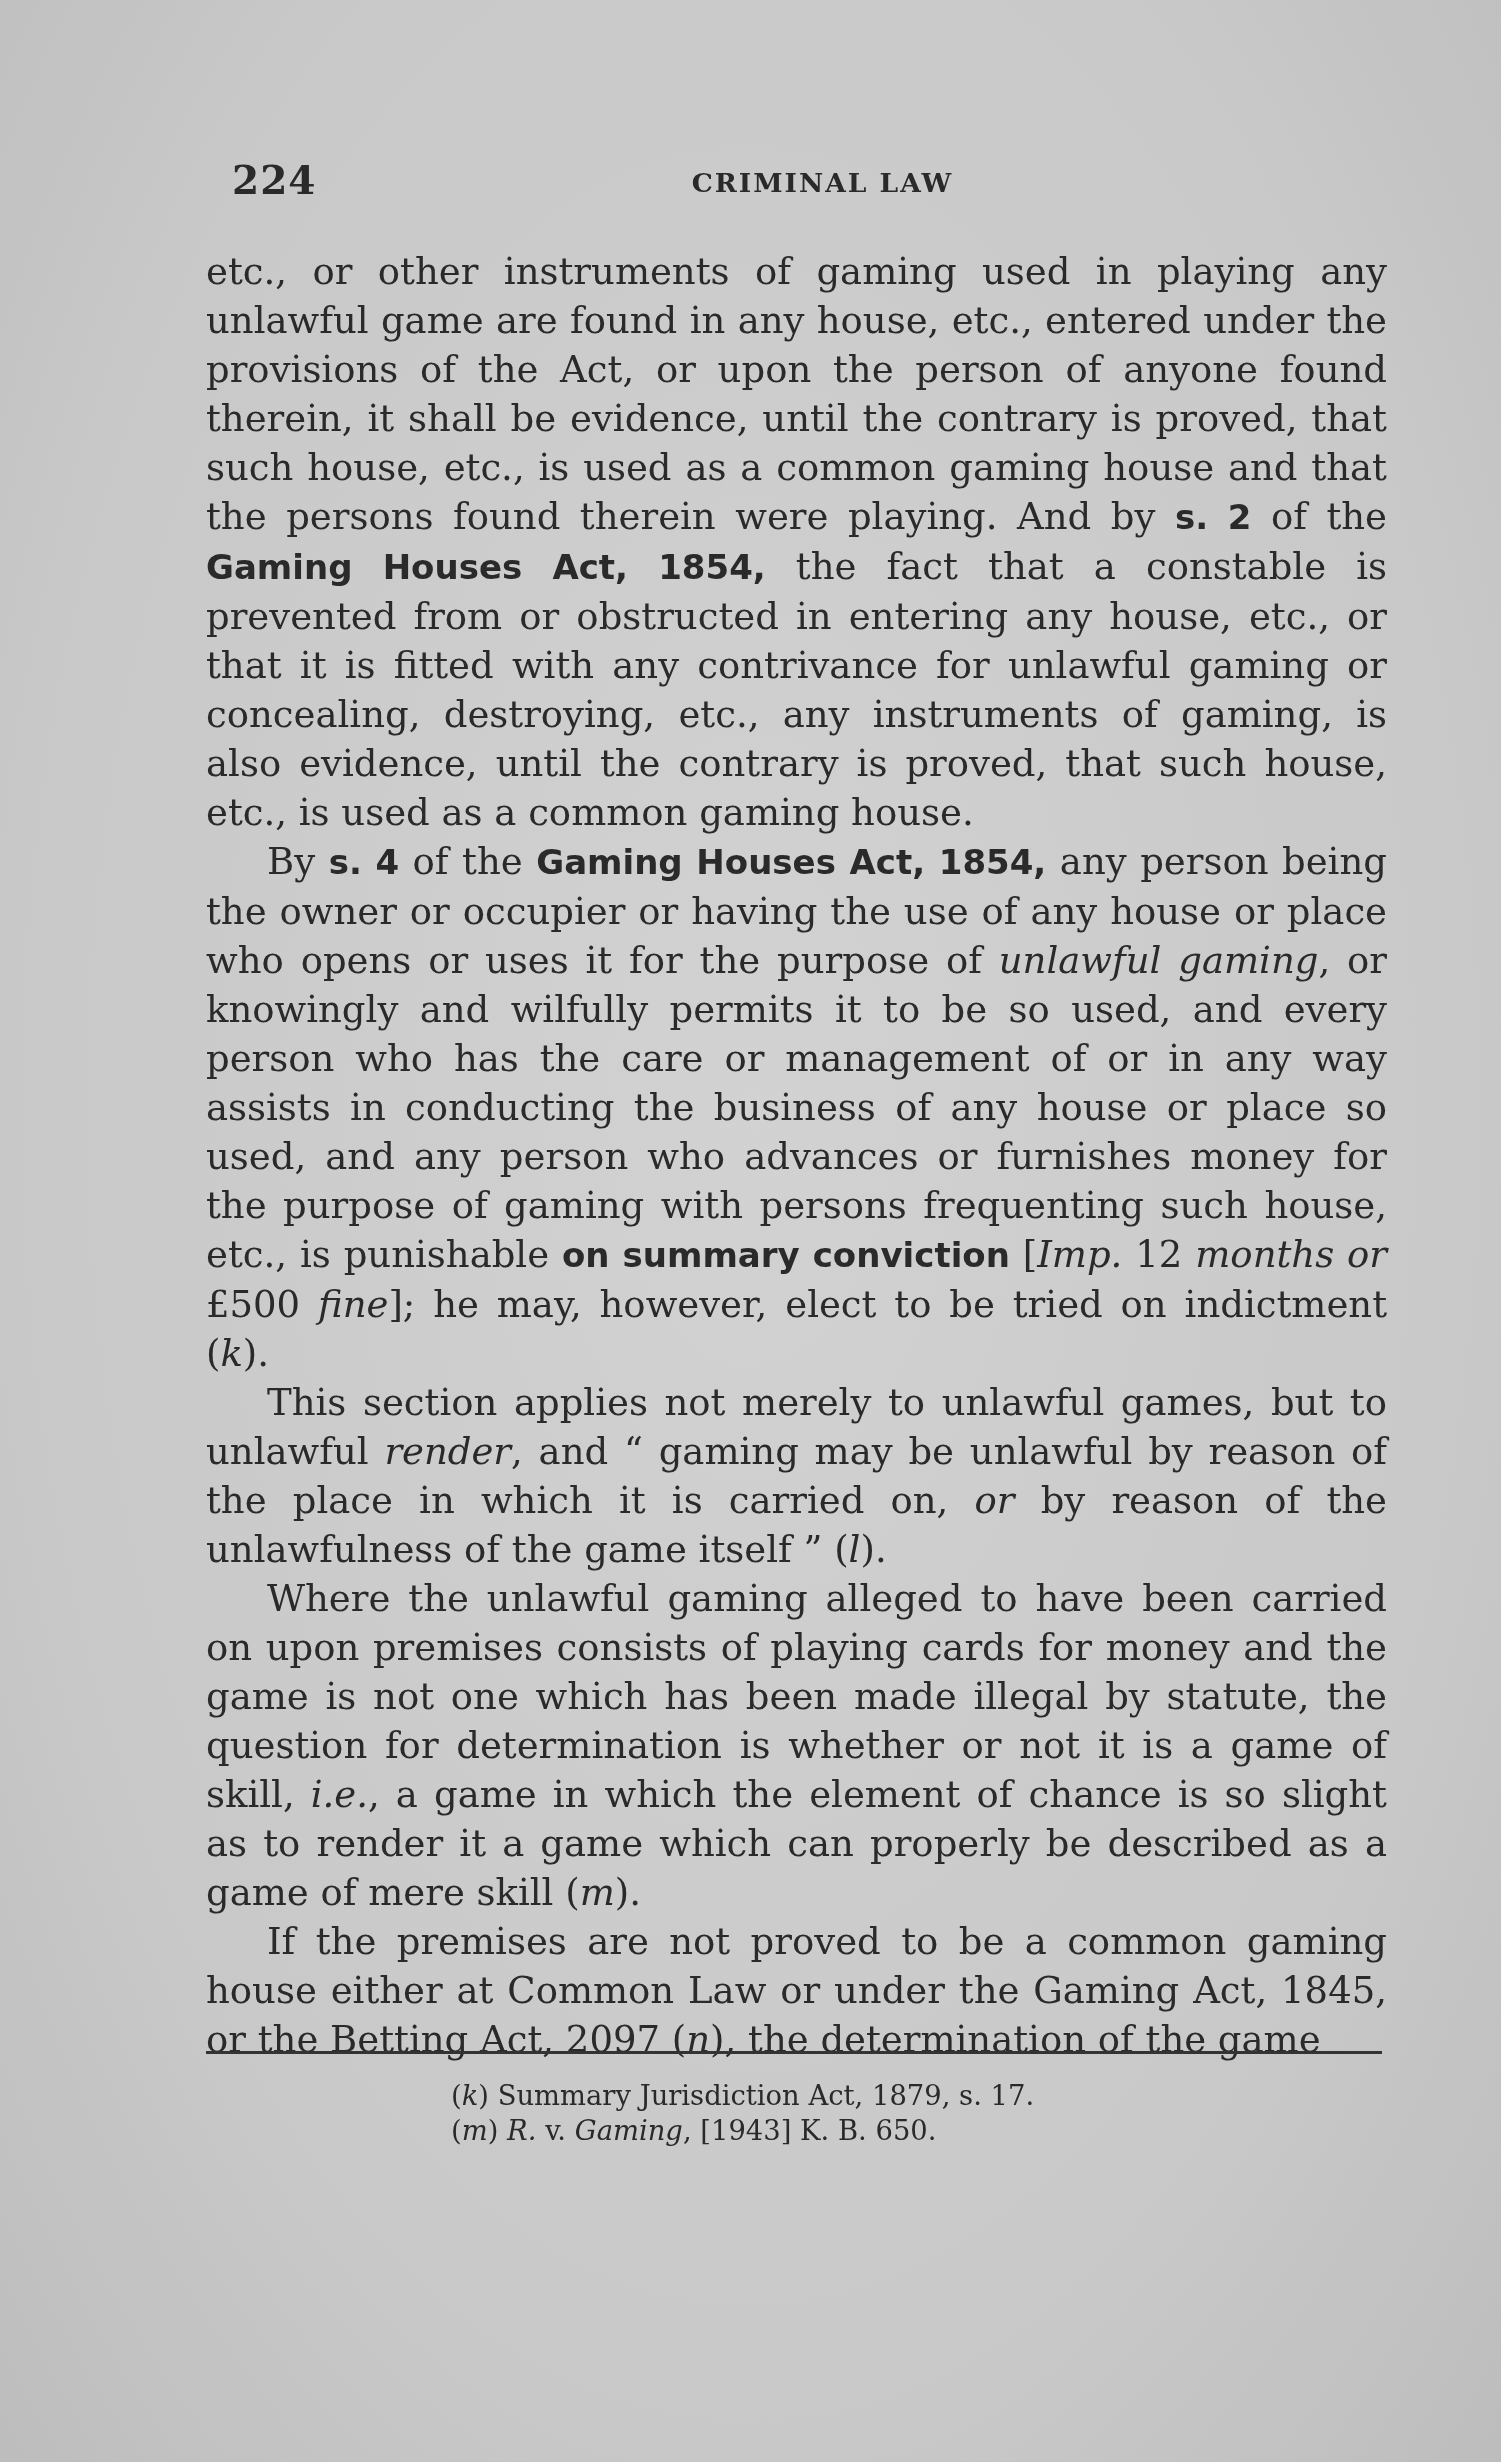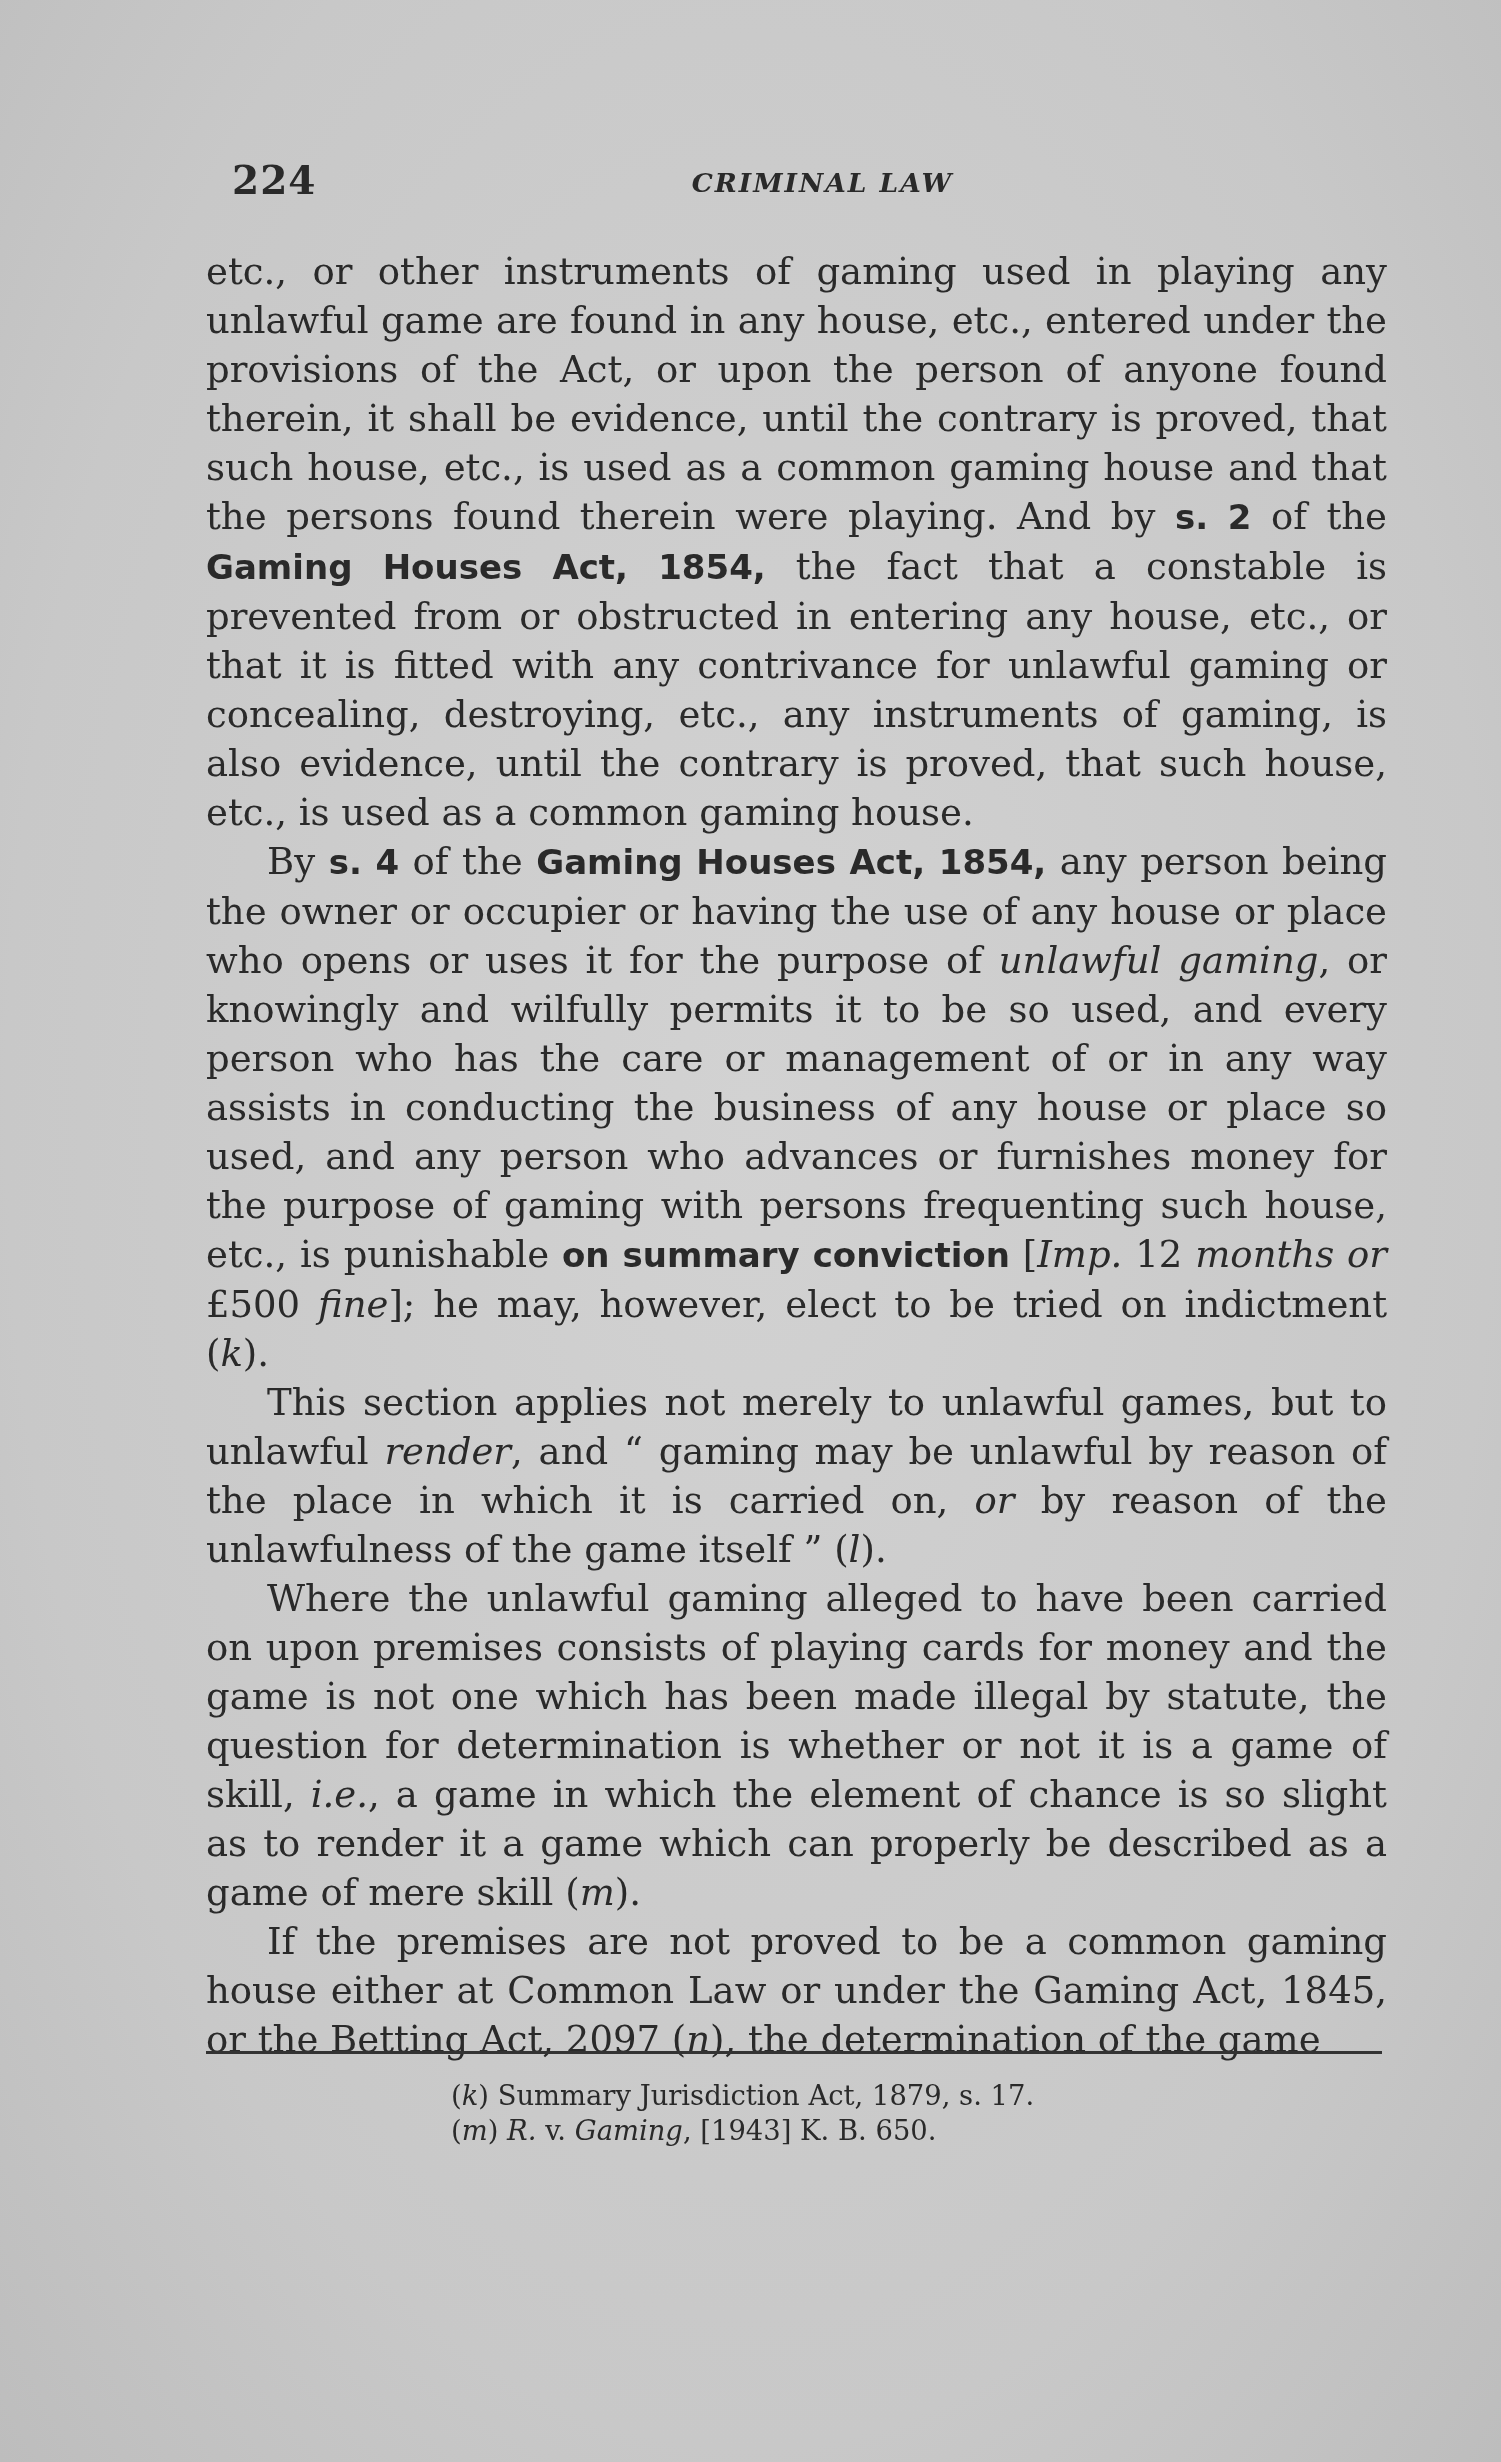--- a/index.html
+++ b/index.html
@@ -17,21 +17,21 @@
   }
   .header {
     position: absolute; left: 206px; top: 157px; width: 1181px; height: 59px; margin-left: 26px;
   }
   .page-number {
     position: absolute; left: 0; top: 0;
     font-size: 39px; font-weight: bold; letter-spacing: 1px;
   }
   .running-head {
     position: absolute; left: 0; right: 0; top: 9.8px; text-align: center;
-    font-size: 26.5px; letter-spacing: 2px; font-weight: bold; font-style: italic;
+    font-size: 26.5px; letter-spacing: 2px; font-weight: bold;
   }
   .body-text {
     position: absolute; left: 206px; top: 247px; width: 1181px;
     font-size: 37px; line-height: 49px;
     text-align: justify; text-align-last: left;
   }
   .body-text p { margin: 0; text-align: justify; }
   .body-text p.indent { text-indent: 61px; }
   .b { font-weight: bold; font-family: "DejaVu Sans", "Liberation Sans", sans-serif; font-size: 34px; }
   .i { font-style: italic; }

